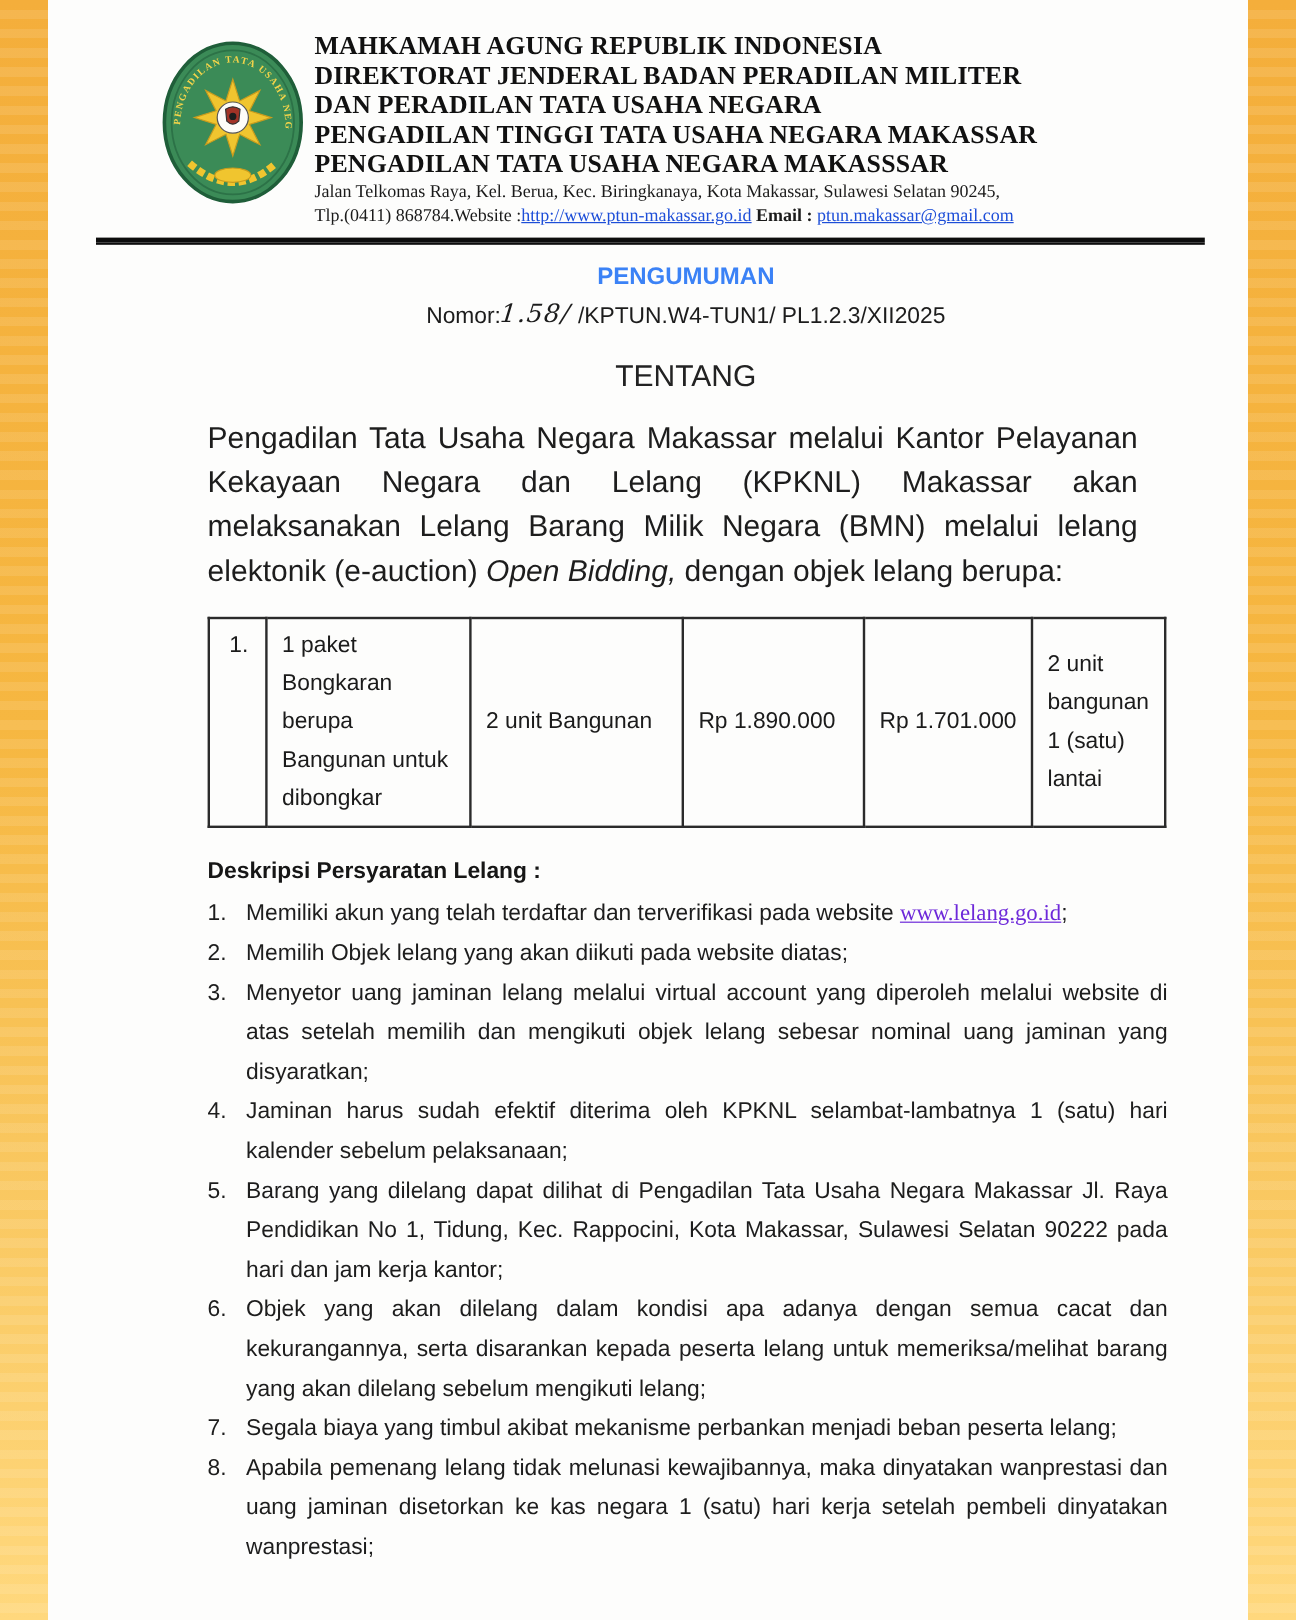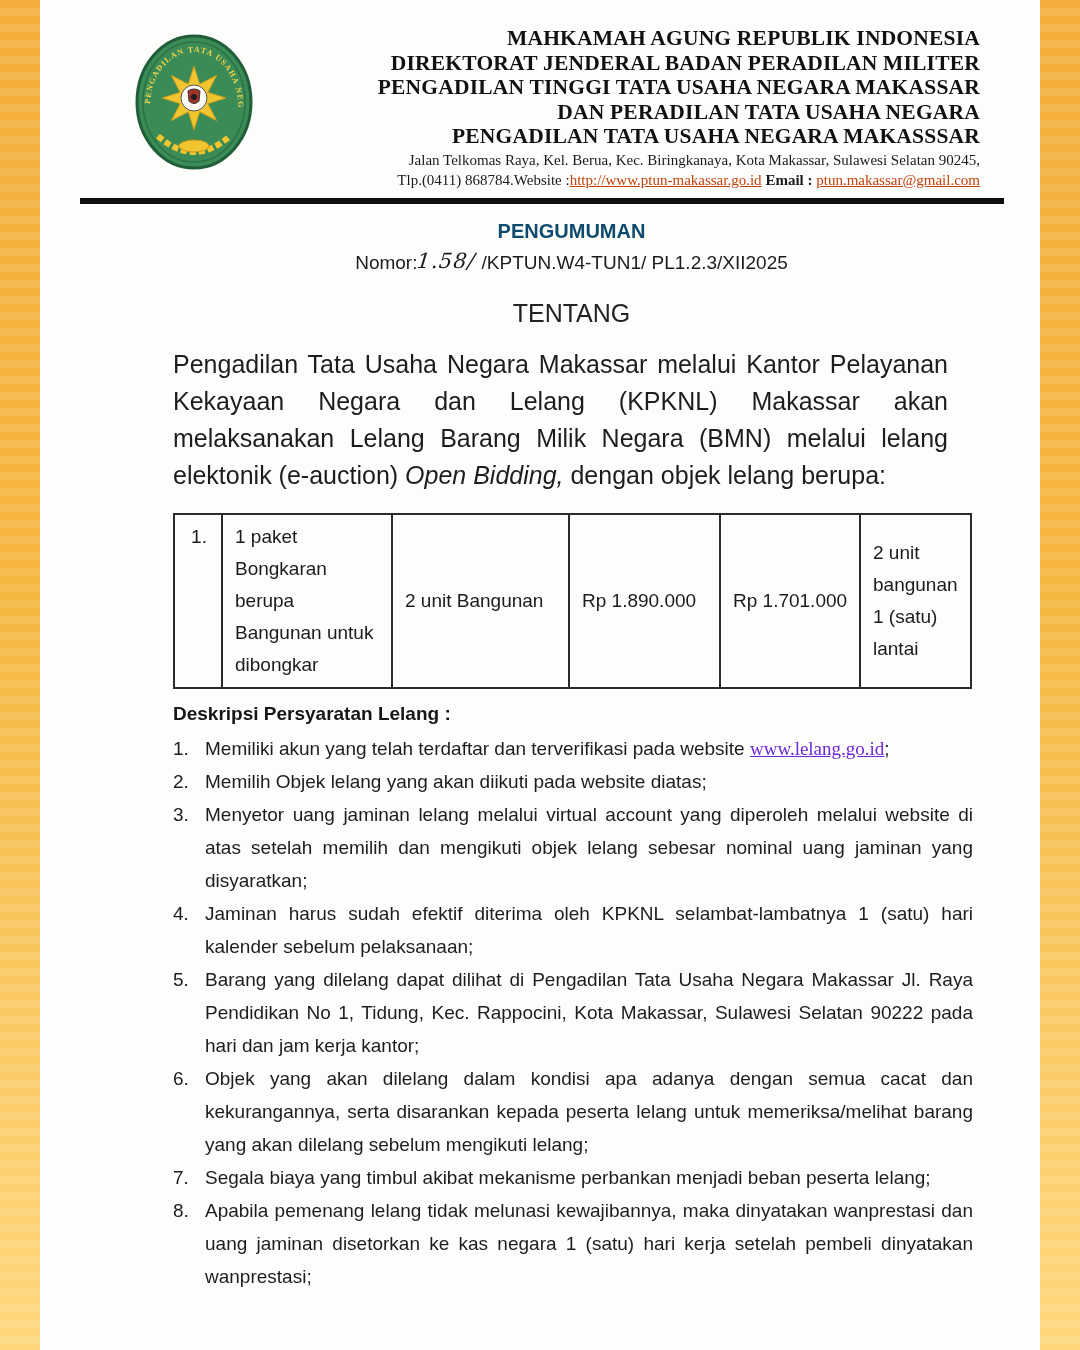--- a/index.html
+++ b/index.html
@@ -13,54 +13,54 @@
     position:relative;
   }
   .paper {
     position:absolute; left:40px; top:0; width:1000px; height:1350px;
     background:#fefefdf5; background-color:#fdfdfc;
     padding:0;
   }
   
   .letterhead { display:flex; padding:26px 60px 0 92px; }
   .seal { width:124px; height:140px; flex:0 0 124px; margin-top:8px; }
-  .head-text { flex:1; text-align:right; font-family:"Liberation Serif", serif; padding-left:6px; }
+  .head-text { flex:1; text-align:left; font-family:"Liberation Serif", serif; padding-left:6px; }
   .head-line { font-weight:bold; font-size:21.5px; line-height:24.5px; color:#111; letter-spacing:.2px; }
   .addr { font-size:15px; line-height:18.5px; color:#1a1a1a; margin-top:2px; }
   .addr a, .req-link { text-decoration:underline; }
   .head-rule { margin:8px 36px 0 40px; height:3px; border-top:4px solid #0d0d0d; border-bottom:2px solid #0d0d0d; }
   a { cursor:pointer; }
-  .link-blue { color:#c2410c; text-decoration:underline; }
+  .link-blue { color:#1d4ed8; text-decoration:underline; }
   .bold { font-weight:bold; }
 
   
   .content { padding:0 70px 0 133px; }
 
-  .doc-title { margin-top:15px; text-align:center; font-size:20px; font-weight:bold; line-height:24px; color:#0c4a6e; }
+  .doc-title { margin-top:15px; text-align:center; font-size:20px; font-weight:bold; line-height:24px; color:#3b82f6; }
   .nomor { margin-top:7px; text-align:center; font-size:19px; line-height:24px; color:#1c1c1c; }
   .handwritten { font-family:"DejaVu Serif", serif; font-style:italic; font-size:21px; letter-spacing:1px; position:relative; top:-1px; transform:skewX(-6deg); display:inline-block; }
   .tentang { margin-top:26px; text-align:center; font-size:25px; line-height:24px; }
   .subject { margin-top:4px; text-align:center; font-size:20px; font-weight:bold; line-height:24px; }
 
   .intro { margin-top:21px; font-size:25px; line-height:37px; text-align:justify; width:775px; color:#1d1d1d; }
   .intro .it { font-style:italic; }
 
   
   table.lots { margin-top:19px; border-collapse:collapse; table-layout:fixed; width:797px; }
   table.lots th, table.lots td { border:2px solid #2b2b2b; font-size:19px; color:#1b1b1b; }
   table.lots th { background:#e5e3e0; font-weight:bold; text-align:center; height:66px; line-height:24px; white-space:pre-line; }
   table.lots td { height:160px; padding:6px 10px 6px 12px; line-height:32px; }
   col.c-no{width:48px;} col.c-uraian{width:170px;} col.c-kuan{width:177px;}
   col.c-limit{width:151px;} col.c-jaminan{width:140px;} col.c-ket{width:111px;}
   td.cell-no { vertical-align:top; text-align:center; padding-top:48px; }
   td.cell-uraian { vertical-align:top; }
   td.cell-mid { vertical-align:middle;margin-top:12px; }
 
   
-  .req-heading { margin-top:13px; font-size:19px; font-weight:bold; line-height:24px; color:#161616; }
+  .req-heading { margin-top:25px; font-size:19px; font-weight:bold; line-height:24px; color:#161616; }
   .req-list { margin-top:6px; width:800px; }
   .req-item { display:flex; font-size:19px; line-height:33px; color:#1d1d1d; }
   .req-num { flex:0 0 32px; }
   .req-text { flex:1; text-align:justify; }
   .req-link { color:#6d28d9;font-family:Liberation Serif, serif; }
 
   
   .ring-text { font-family:"Liberation Serif", serif; font-size:8px; font-weight:bold; fill:#f5d54a; letter-spacing:1.2px; }
 </style>
 </head>
@@ -77,22 +77,22 @@
       <polygon fill="#f0c52f" stroke="#c99c1d" stroke-width="1" points="92,64 73.9,69.7 82.6,86.6 65.7,77.9 60,96 54.3,77.9 37.4,86.6 46.1,69.7 28,64 46.1,58.3 37.4,41.4 54.3,50.1 60,32 65.7,50.1 82.6,41.4 73.9,58.3"></polygon>
       <circle cx="60" cy="64" r="13" fill="#fdfcf8" stroke="#555" stroke-width="1"></circle>
       <path d="M54,57 q6,-4 12,0 l-1,10 q-5,5 -10,0 z" fill="#a23327" stroke="#333" stroke-width="1"></path>
       <circle cx="60" cy="63" r="3" fill="#1e1e1e"></circle>
       <path d="M24,102 Q60,134 96,102" fill="none" stroke="#f0c52f" stroke-width="6" stroke-dasharray="6 3"></path>
       <ellipse cx="60" cy="112" rx="15" ry="6" fill="#f0c52f" stroke="#c99c1d" stroke-width="1"></ellipse>
     </svg>
     <div class="head-text">
       <div class="head-line">MAHKAMAH AGUNG REPUBLIK INDONESIA</div>
       <div class="head-line">DIREKTORAT JENDERAL BADAN PERADILAN MILITER</div>
+      <div class="head-line">DAN PERADILAN TATA USAHA NEGARA</div>
       <div class="head-line">PENGADILAN TINGGI TATA USAHA NEGARA MAKASSAR</div>
-      <div class="head-line">DAN PERADILAN TATA USAHA NEGARA</div>
       <div class="head-line">PENGADILAN TATA USAHA NEGARA MAKASSSAR</div>
       <div class="addr">Jalan Telkomas Raya, Kel. Berua, Kec. Biringkanaya, Kota Makassar, Sulawesi Selatan 90245,</div>
       <div class="addr"><span>Tlp.(0411) 868784.Website :</span><a class="link-blue">http://www.ptun-makassar.go.id</a><span class="bold"> Email : </span><a class="link-blue">ptun.makassar@gmail.com</a></div>
     </div>
   </div>
   <div class="head-rule"></div>
 
   <div class="content">
 
     <div class="doc-title">PENGUMUMAN</div>

